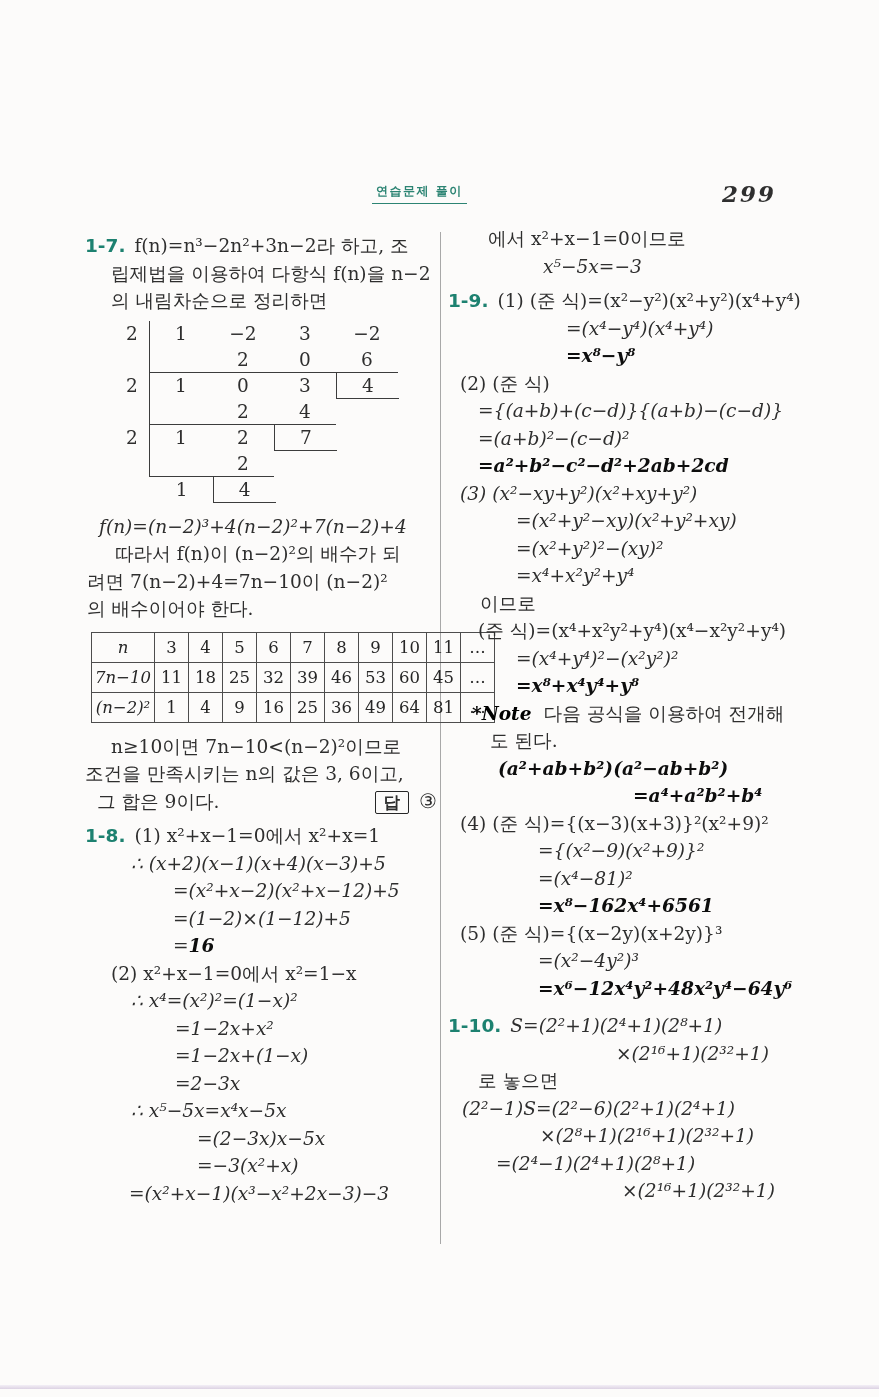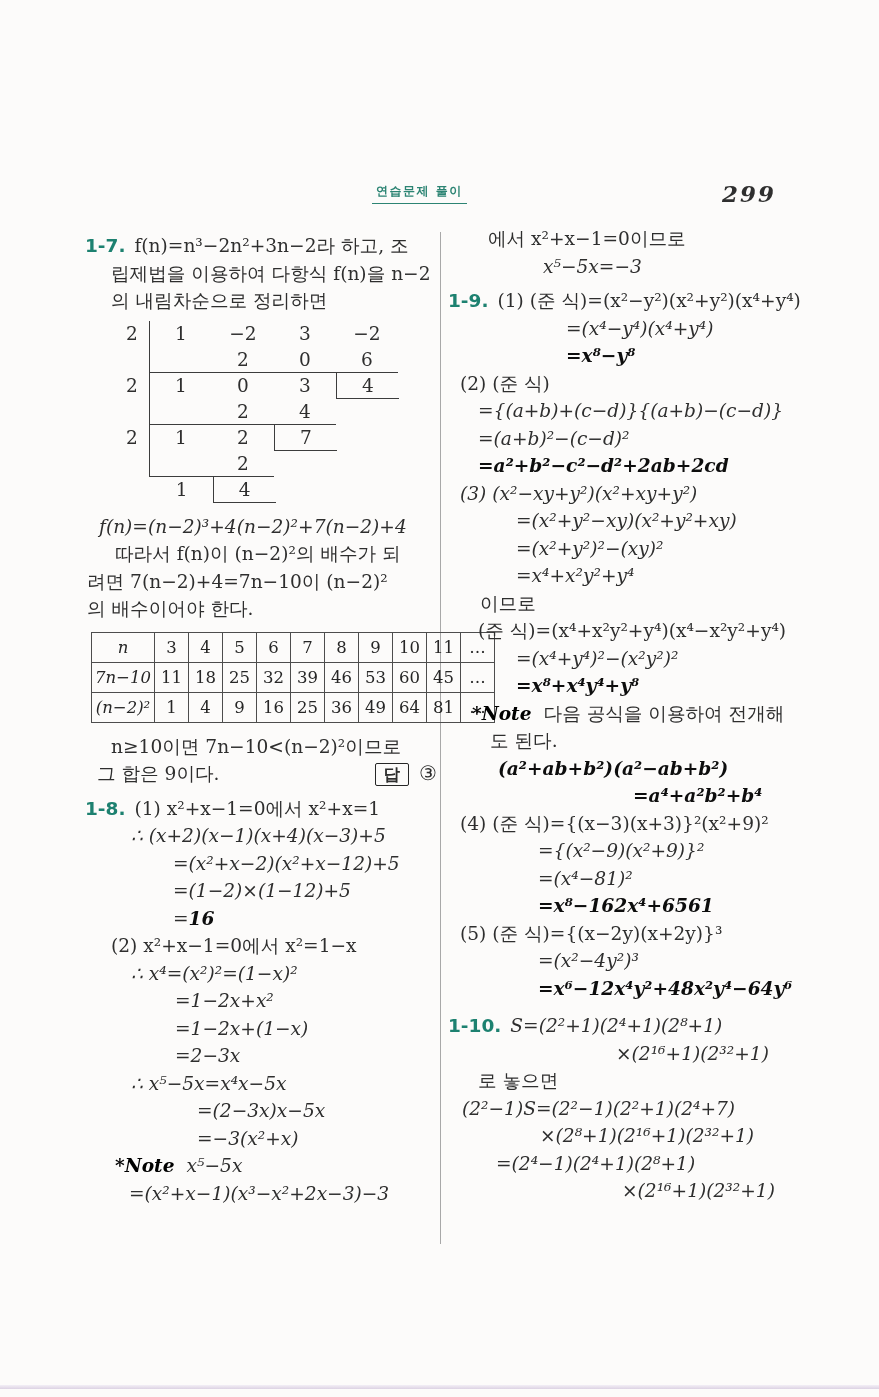--- a/index.html
+++ b/index.html
@@ -182,20 +182,21 @@
           <td>36</td>
           <td>49</td>
           <td>64</td>
           <td>81</td>
           <td>…</td>
         </tr>
       </tbody>
         </table>
 
       <div class="line" style="padding-left:26px">n≥10이면 7n−10&lt;(n−2)²이므로</div>
+      <div class="line">조건을 만족시키는 n의 값은 3, 6이고,</div>
       <div class="line ansrow" style="padding-left:12px">
         <span>그 합은 9이다.</span>
         <span>
           <span class="ans-box">답</span><span class="ans-circ">③</span>
         </span>
       </div>
     </div>
 
     <div class="problem">
       <div class="line">
@@ -208,23 +209,20 @@
         <span>=</span><span class="b">16</span>
       </div>
       <div class="line" style="padding-left:26px">(2) x²+x−1=0에서  x²=1−x</div>
       <div class="line m" style="padding-left:46px">∴ x⁴=(x²)²=(1−x)²</div>
       <div class="line m" style="padding-left:90px">=1−2x+x²</div>
       <div class="line m" style="padding-left:90px">=1−2x+(1−x)</div>
       <div class="line m" style="padding-left:90px">=2−3x</div>
       <div class="line m" style="padding-left:46px">∴ x⁵−5x=x⁴x−5x</div>
       <div class="line m" style="padding-left:112px">=(2−3x)x−5x</div>
       <div class="line m" style="padding-left:112px">=−3(x²+x)</div>
-      <div class="line" style="padding-left:30px">
-        <span class="note-label">*Note</span><span class="m">x⁵−5x</span>
-      </div>
       <div class="line m" style="padding-left:44px">=(x²+x−1)(x³−x²+2x−3)−3</div>
     </div>
   </div>
 
   <div class="col-right">
 
     <div class="line" style="padding-left:40px">에서 x²+x−1=0이므로</div>
     <div class="line m" style="padding-left:95px">x⁵−5x=−3</div>
 
     <div class="problem">
@@ -259,21 +257,21 @@
       <div class="line m" style="padding-left:90px">=(x²−4y²)³</div>
       <div class="line m b" style="padding-left:90px">=x⁶−12x⁴y²+48x²y⁴−64y⁶</div>
     </div>
 
     <div class="problem" style="margin-top:10px">
       <div class="line m">
         <span class="plabel" style="font-style:normal">1-10.</span><span>S=(2²+1)(2⁴+1)(2⁸+1)</span>
       </div>
       <div class="line m" style="padding-left:168px">×(2¹⁶+1)(2³²+1)</div>
       <div class="line" style="padding-left:30px">로 놓으면</div>
-      <div class="line m" style="padding-left:14px">(2²−1)S=(2²−1)(2²+1)(2⁴+7)</div>
+      <div class="line m" style="padding-left:14px">(2²−1)S=(2²−6)(2²+1)(2⁴+1)</div>
       <div class="line m" style="padding-left:92px">×(2⁸+1)(2¹⁶+1)(2³²+1)</div>
       <div class="line m" style="padding-left:48px">=(2⁴−1)(2⁴+1)(2⁸+1)</div>
       <div class="line m" style="padding-left:174px">×(2¹⁶+1)(2³²+1)</div>
     </div>
   </div>
 
   <div class="bottom-edge"></div>
 </div>
 
 </body></html>

